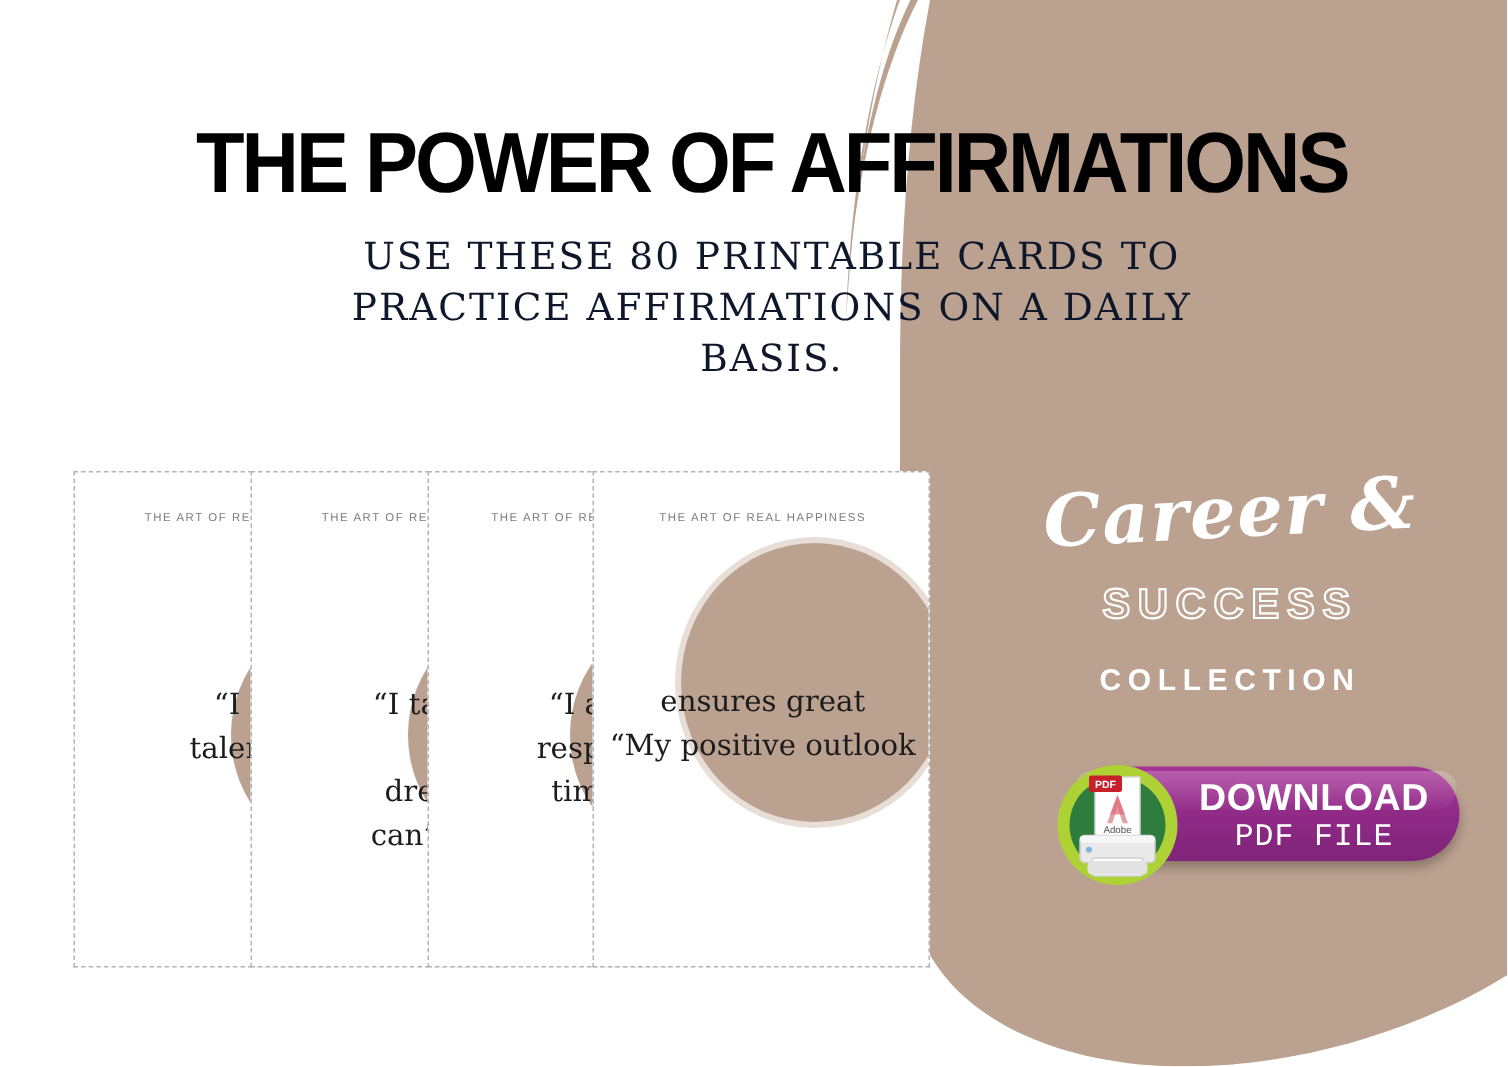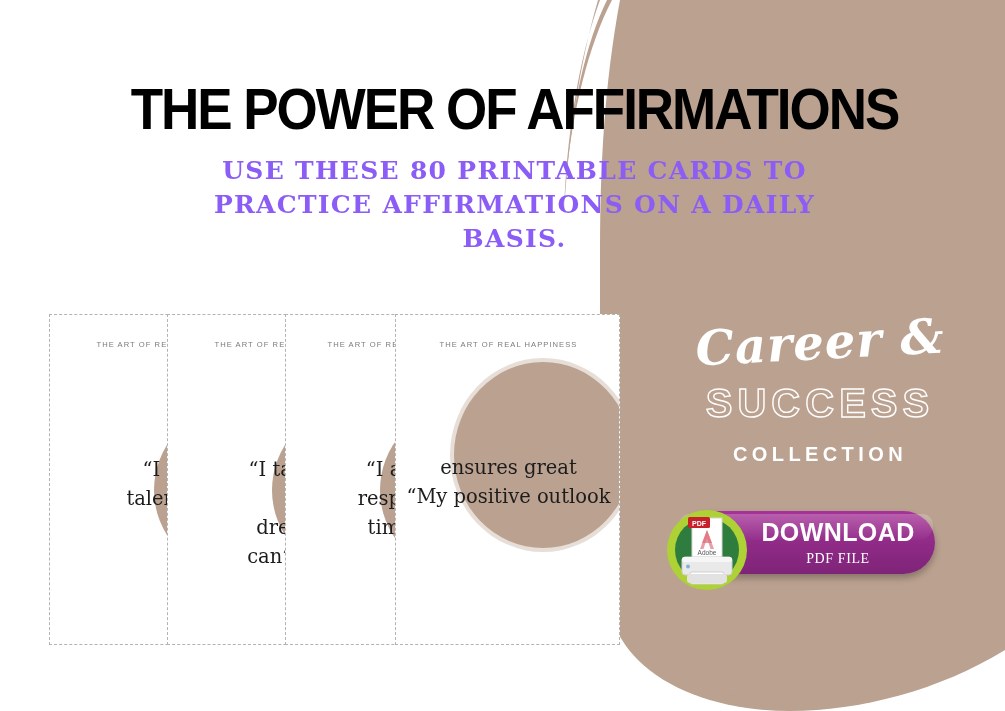--- a/index.html
+++ b/index.html
@@ -43,25 +43,25 @@
     line-height: 62px;
     letter-spacing: -2.2px;
     color: #000000;
     margin: 0;
     transform: scaleX(0.93);
     transform-origin: center;
     white-space: nowrap;
   }
   .sub-title {
     font-family: "DejaVu Serif", serif;
-    font-weight: 700;
+    font-weight: 400;
     font-size: 25px;
     line-height: 34px;
     letter-spacing: 1.3px;
-    color: #8b5cf6;
+    color: #0f172a;
     margin: 14px auto 0;
     width: 640px;
   }
 
   
   #card-strip {
     position: absolute;
     left: 49px;
     top: 314px;
     width: 571px;
@@ -146,41 +146,41 @@
     font-size: 48px;
     line-height: 54px;
     color: #ffffff;
     letter-spacing: 1px;
     margin: 0;
     transform: rotate(-3deg);
   }
   .brand-outline {
     font-family: "Liberation Sans", sans-serif;
     font-weight: 700;
-    font-size: 40px;
+    font-size: 28px;
     line-height: 40px;
     letter-spacing: 5px;
     color: transparent;
     -webkit-text-stroke: 1.4px #ffffff;
     margin: 14px 0 0 0;
   }
   .brand-collection {
     font-family: "Liberation Sans", sans-serif;
     font-weight: 700;
     font-size: 20px;
     line-height: 26px;
     letter-spacing: 4.4px;
     color: #ffffff;
     margin: 18px 0 0 0;
   }
 
   
   #download-button {
     position: absolute;
-    left: 665px;
+    left: 703px;
     top: 508px;
     width: 270px;
     height: 72px;
     z-index: 8;
     cursor: pointer;
   }
   .dl-pill {
     position: absolute;
     left: 12px;
     top: 3px;
@@ -208,23 +208,23 @@
     color: #ffffff;
   }
   .dl-main {
     font-family: "Liberation Sans", sans-serif;
     font-weight: 700;
     font-size: 25px;
     line-height: 27px;
     letter-spacing: 0.4px;
   }
   .dl-sub {
-    font-family: Liberation Serif, serif;
+    font-family: Liberation Mono, monospace;
     font-weight: 400;
-    font-size: 14px;
+    font-size: 21px;
     line-height: 25px;
     letter-spacing: 0.6px;
   }
   .dl-icon {
     position: absolute;
     left: 0;
     top: 0;
     width: 84px;
     height: 84px;
   }

